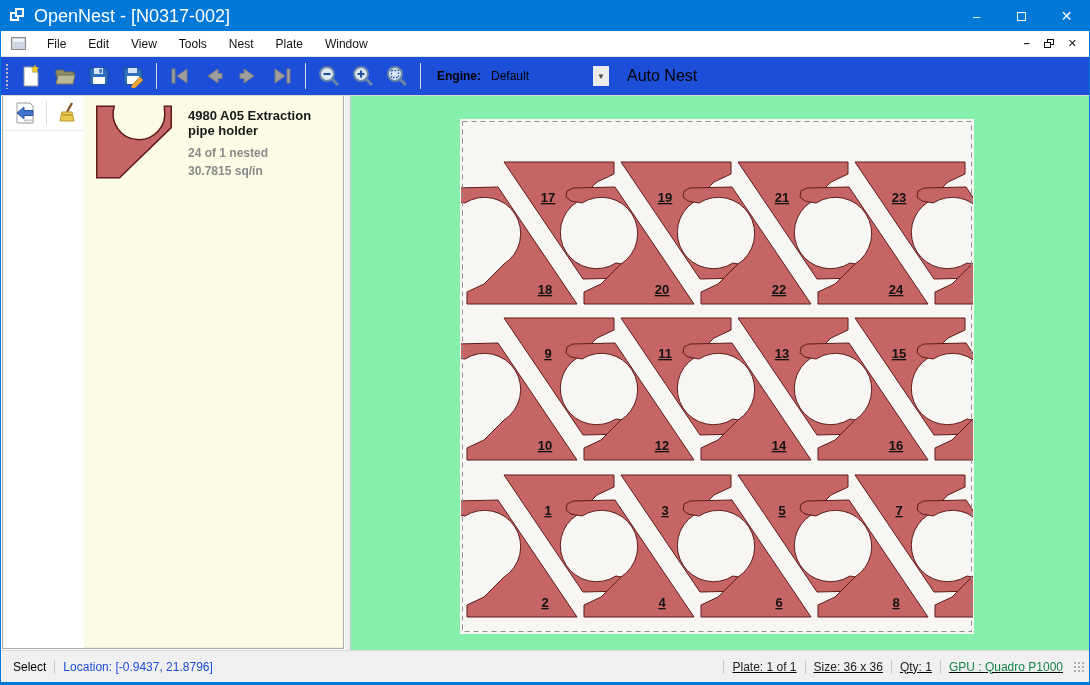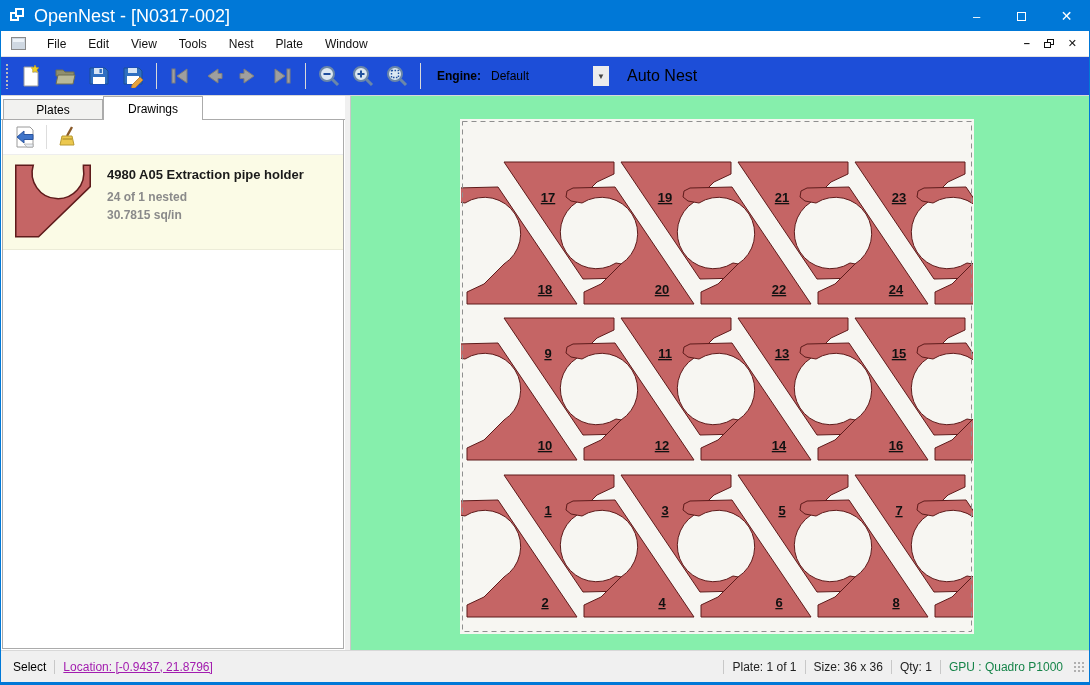--- a/index.html
+++ b/index.html
@@ -44,40 +44,40 @@
 
   
   .body { flex:1; display:flex; min-height:0; }
   .left-panel { width:344px; flex:none; background:#fff; display:flex; flex-direction:column; position:relative; }
   .tabstrip { height:24px; display:flex; align-items:flex-end; background:#fff; flex:none; }
   .tab { width:100px; height:21px; display:flex; align-items:center; justify-content:center; font-size:12px;
          border:1px solid #ababab; border-bottom:none; background:#f2f2f0; margin-left:2px; }
   .tab.active { height:24px; background:#fff; position:relative; z-index:2; margin-left:0; }
   .tab-underline { position:absolute; left:0; right:0; top:23px; height:1px; background:#ababab; z-index:1; }
   .panel-inner { flex:1; border:1px solid #ababab; border-top:none; margin:0 1px 1px 1px; background:#fff;
-                 display:flex; flex-direction:column; min-height:0; position:relative; z-index:0; }
+                 display:flex; flex-direction:row; min-height:0; position:relative; z-index:0; }
   .panel-toolbar { height:35px; display:flex; align-items:center; padding-left:6px; border-bottom:1px solid #eee; flex:none; }
   .pt-btn { width:32px; height:30px; display:flex; align-items:center; justify-content:center; }
   .pt-sep { width:1px; height:24px; background:#ddd; margin:0 5px; }
   .drawing-item { background:#FBFBE6; display:flex; padding:8px 8px 10px 10px; border-bottom:1px solid #ececd8; }
   .thumb { width:80px; height:76px; flex:none; margin-right:14px; }
   .item-text { padding-top:4px; }
   .item-title { font-size:13px; font-weight:bold; color:#1a1a1a; margin-bottom:6px; }
   .item-line { font-size:12px; color:#8a8a8a; line-height:18px;font-weight:bold; }
 
   .splitter { width:6px; background:#f0f0f0; border-right:1px solid #c8c8c8; flex:none; }
   .canvas { flex:1; background:#86efac; position:relative; overflow:hidden; }
 
   
   .statusbar { height:32px; background:#f0f0f0; border-top:1px solid #d8d8d8; display:flex; align-items:center;
                font-size:12px; flex:none; padding:0 4px; }
   .sb-sep { width:1px; height:14px; background:#c8c8c8; margin:0 8px; }
   .sb-mode { color:#000; padding-left:8px; }
-  .sb-loc { color:#a21caf;text-decoration:underline; }
-  .sb-right { margin-left:auto; display:flex; align-items:center; }
+  .sb-loc { color:#1d4ed8; }
+  .sb-right { margin-left:auto; display:flex; align-items:center;text-decoration:underline; }
   .sb-field { color:#222; }
   .sb-gpu { color:#168449; }
   .sb-grip { width:12px; height:12px; margin-left:10px;
              background-image:radial-gradient(circle,#b0b0b0 1px,transparent 1.2px); background-size:4px 4px;
              background-position:bottom right; }
 </style>
 </head>
 <body>
 
 <div class="window">
@@ -204,25 +204,20 @@
     <span class="engine-label">Engine:</span>
     <div class="engine-combo">
       <span class="engine-value">Default</span>
       <span class="combo-arrow">▼</span>
     </div>
     <div class="auto-nest">Auto Nest</div>
   </div>
 
   <div class="body">
     <div class="left-panel">
-      <div class="tabstrip">
-        <div class="tab">Plates</div>
-        <div class="tab active">Drawings</div>
-        <div class="tab-underline"></div>
-      </div>
       <div class="panel-inner">
         <div class="panel-toolbar">
           <div class="pt-btn">
             <svg width="24" height="24" viewBox="0 0 24 24">
               <path d="M4,2 h13 l3,3 v17 h-16 z" fill="#ffffff" stroke="#9a9a9a"></path>
               <path d="M14,22 l-3,-3 h9 v3 z" fill="#e8edf3" stroke="#9a9a9a" stroke-width="0.6"></path>
               <path d="M4,12 l7,-6 v3.5 h9 v5 h-9 v3.5 z" fill="#3f74c9" stroke="#2a55a0"></path>
             </svg>
           </div>
           <div class="pt-sep"></div>

